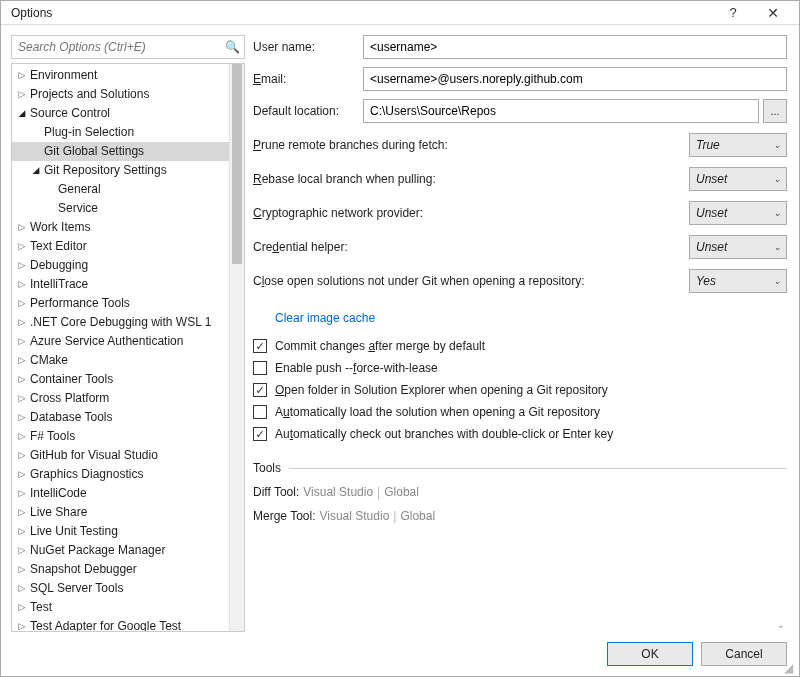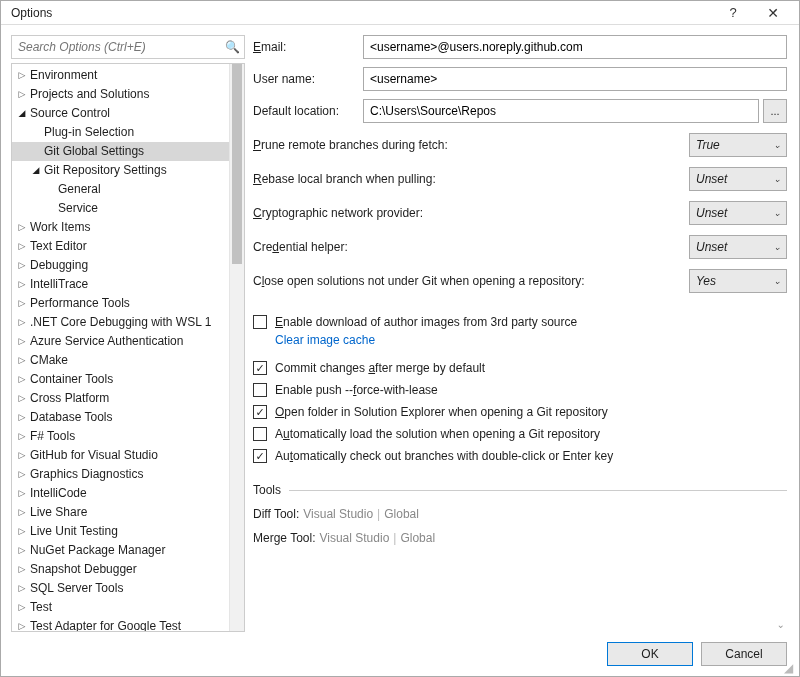--- a/index.html
+++ b/index.html
@@ -419,26 +419,26 @@
           </div>
         <div class="tree-scroll">
           <div class="tree-thumb"></div>
         </div>
       </div>
     </div>
 
     <div class="right">
       <div class="form">
         <div class="row">
+          <div class="row-label">User name:</div>
+          <input class="txt" value="&lt;username&gt;" style="">
+        </div>
+        <div class="row">
           <div class="row-label"><span class="u">E</span>mail:</div>
           <input class="txt" value="&lt;username&gt;@users.noreply.github.com" style="">
-        </div>
-        <div class="row">
-          <div class="row-label">User name:</div>
-          <input class="txt" value="&lt;username&gt;" style="">
         </div>
         <div class="row">
           <div class="row-label">Default location:</div>
           <input class="txt" value="C:\Users\Source\Repos" style="">
           <div class="browse-btn">...</div>
         </div>
 
         <div class="setting-row">
           <span class="setting-label"><span class="u">P</span>rune remote branches during fetch:</span>
           <div class="combo">
@@ -470,24 +470,20 @@
         <div class="setting-row">
           <span class="setting-label">C<span class="u">l</span>ose open solutions not under Git when opening a repository:</span>
           <div class="combo">
               <span>Yes</span>
               <span class="combo-caret">⌄</span>
             </div>
         </div>
 
         <div class="gap"></div>
 
-        <div class="chk-row">
-          <span class="chk"></span>
-          <span><span class="u">E</span>nable download of author images from 3rd party source</span>
-        </div>
         <div class="link">Clear image cache</div>
 
         <div class="chk-row" style="margin-top:14px">
           <span class="chk checked"></span>
           <span>Commit changes <span class="u">a</span>fter merge by default</span>
         </div>
         <div class="chk-row">
           <span class="chk"></span>
           <span>Enable push --<span class="u">f</span>orce-with-lease</span>
         </div>

